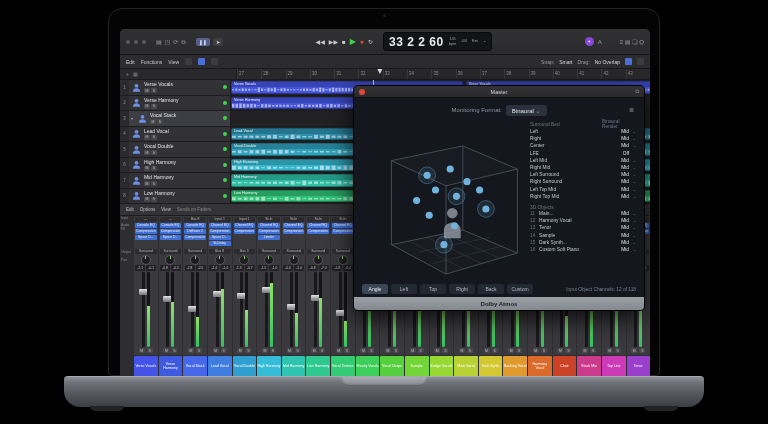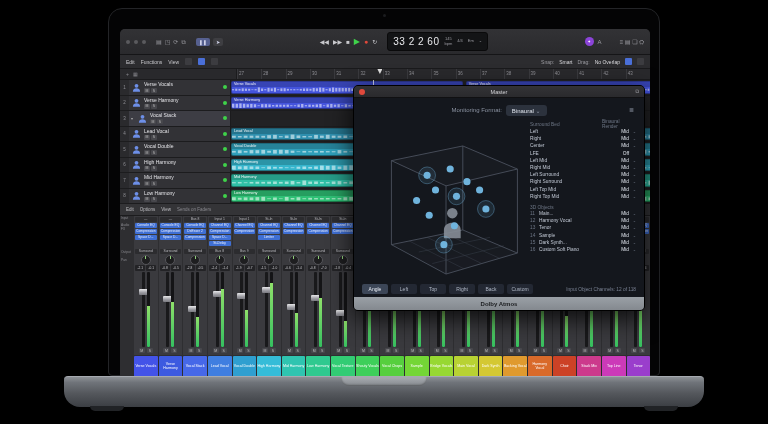--- a/index.html
+++ b/index.html
@@ -24,21 +24,21 @@
   .ticon{font-size:6px;color:#9a9aa0;line-height:10px;}
   .tgroup{display:flex;gap:3px;align-items:center;margin-left:6px;}
   .pillbtn{background:#3e3e42;border-radius:2px;padding:1px 3px;font-size:5px;color:#cfd2e8;}
   .pillbtn.on{background:#56608f;}
   .transport{display:flex;gap:4px;align-items:center;margin-left:auto;}
   .tr-ic{font-size:6px;color:#c8c8cc;}
   .tr-play{color:#3fd24a;font-size:8px;}
   .tr-rec{color:#e0483a;font-size:7px;}
   .lcd{background:#131416;border:1px solid #0a0a0b;border-radius:3px;height:17px;display:flex;align-items:center;
        padding:0 5px;gap:5px;margin-left:6px;}
-  .lcd .pos{font-size:10px;color:#e8e9ec;font-weight:normal;letter-spacing:.5px;}
+  .lcd .pos{font-size:12px;color:#e8e9ec;font-weight:bold;letter-spacing:.5px;}
   .lcd .sub{font-size:4px;color:#9a9aa0;text-align:center;line-height:4.5px;}
   .rgroup{display:flex;gap:4px;align-items:center;margin-left:auto;}
   .badge{width:9px;height:9px;border-radius:50%;background:#8b44d8;display:flex;align-items:center;justify-content:center;
          font-size:4px;color:#fff;}
   .menurow{height:13px;background:#2c2c2f;border-bottom:1px solid #1a1a1c;display:flex;align-items:center;
            padding:0 6px;gap:6px;font-size:5px;color:#c0c0c4;flex:none;}
   .menurow .mi{color:#c8c8cc;}
   .menurow .sq{width:7px;height:7px;background:#3c3c40;border-radius:1px;}
   .menurow .sq.on{background:#4a6fd8;}
   .menurow .right{margin-left:auto;display:flex;gap:5px;align-items:center;color:#9a9aa0;}

